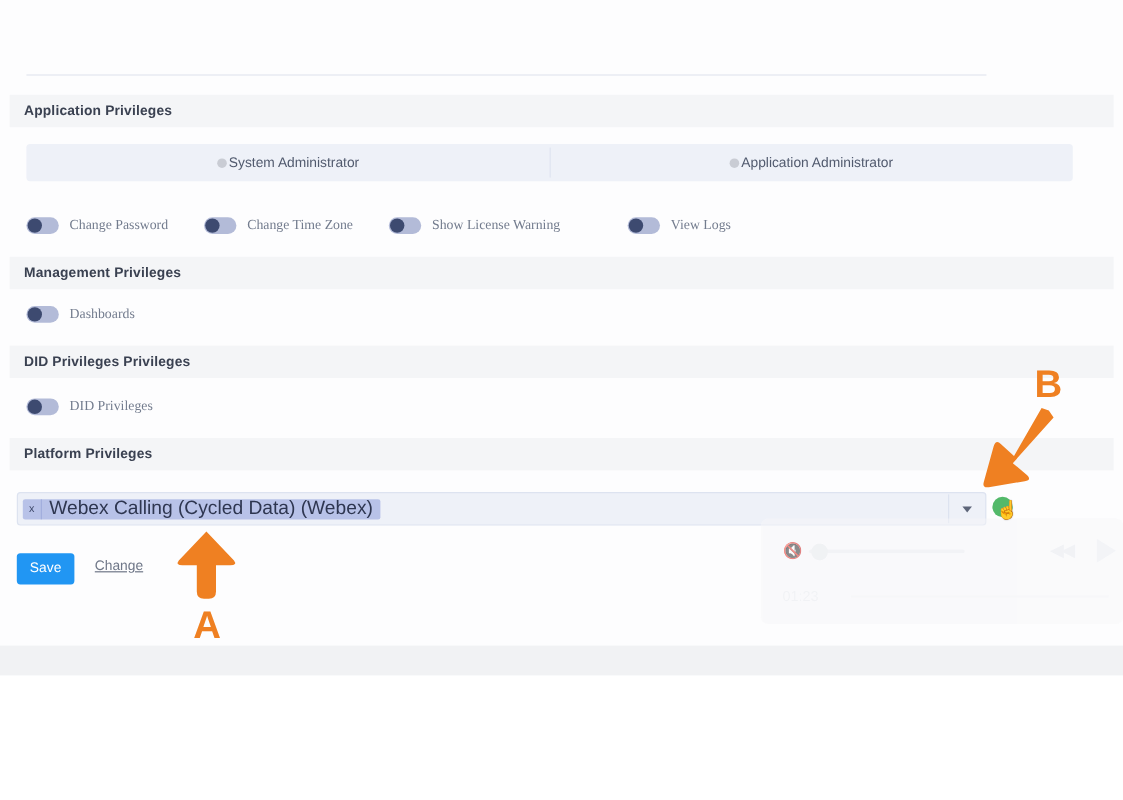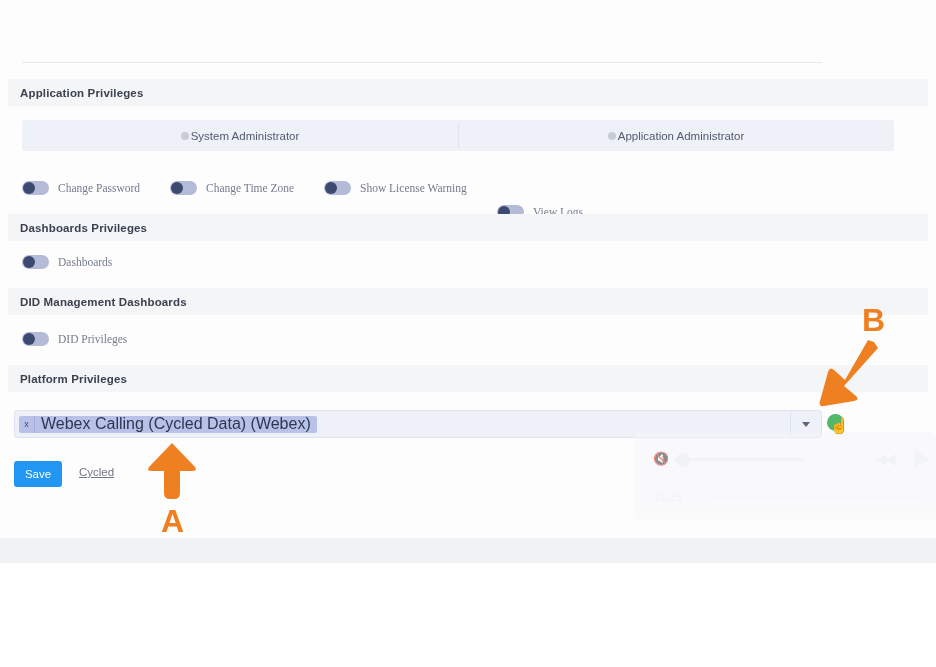--- a/index.html
+++ b/index.html
@@ -359,39 +359,39 @@
         <span class="knob"></span>
       </span>
     <span class="toggle-label">Change Time Zone</span>
   </div>
   <div class="toggle-item" style="left:324px; top:181px;">
     <span class="toggle">
         <span class="knob"></span>
       </span>
     <span class="toggle-label">Show License Warning</span>
   </div>
-  <div class="toggle-item" style="left:497px; top:181px;margin-top:24px;">
+  <div class="toggle-item" style="left:523px; top:181px;">
     <span class="toggle">
         <span class="knob"></span>
       </span>
     <span class="toggle-label">View Logs</span>
   </div>
 
   <div class="section-header" style="top:214px;">
-    <span class="section-title">Dashboards Privileges</span>
+    <span class="section-title">Management Privileges</span>
   </div>
   <div class="toggle-item" style="left:22px; top:255px;">
     <span class="toggle">
         <span class="knob"></span>
       </span>
     <span class="toggle-label">Dashboards</span>
   </div>
 
   <div class="section-header" style="top:288px;">
-    <span class="section-title">DID Management Dashboards</span>
+    <span class="section-title">DID Privileges Privileges</span>
   </div>
   <div class="toggle-item" style="left:22px; top:332px;">
     <span class="toggle">
         <span class="knob"></span>
       </span>
     <span class="toggle-label">DID Privileges</span>
   </div>
 
   <div class="section-header" style="top:365px;">
     <span class="section-title">Platform Privileges</span>
@@ -401,21 +401,21 @@
     <div id="select-chip">
       <span id="chip-remove">x</span>
       <span id="chip-label">Webex Calling (Cycled Data) (Webex)</span>
     </div>
     <span id="select-caret-wrap">
       <span id="select-caret"></span>
     </span>
   </div>
 
   <button id="save-button">Save</button>
-  <span id="cancel-button">Cycled</span>
+  <span id="cancel-button">Change</span>
 
   <div id="video-overlay">
     <span id="vo-mute-icon">🔇</span>
     <div id="vo-volume-track"></div>
     <div id="vo-volume-knob"></div>
     <span id="vo-rewind-icon">◀◀</span>
     <span id="vo-play-icon"></span>
     <span id="vo-time">01:23</span>
     <div id="vo-progress-track"></div>
   </div>

